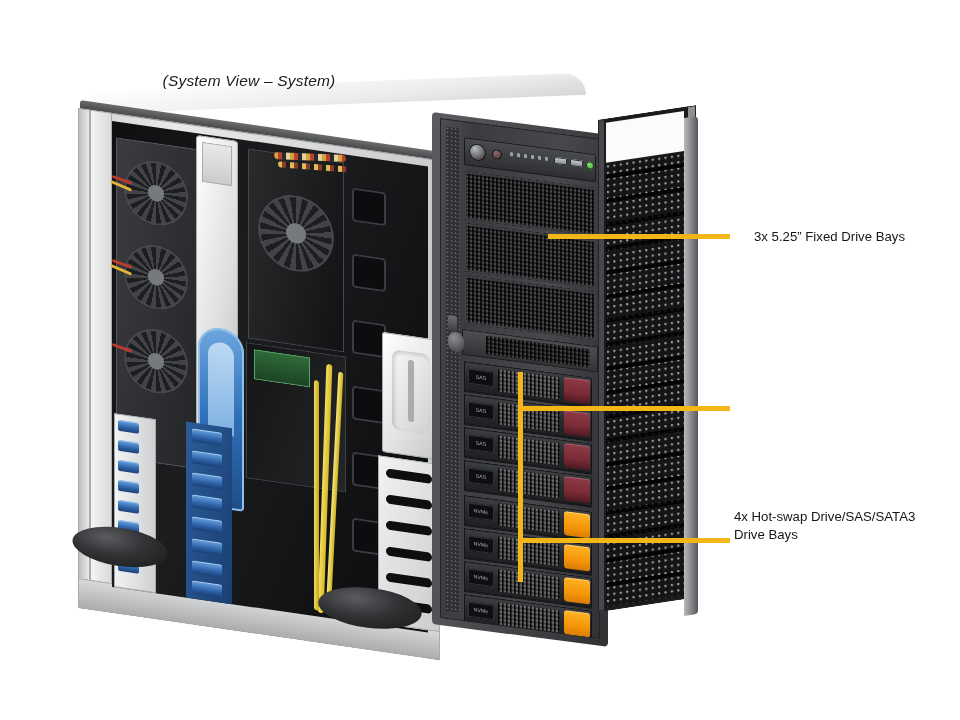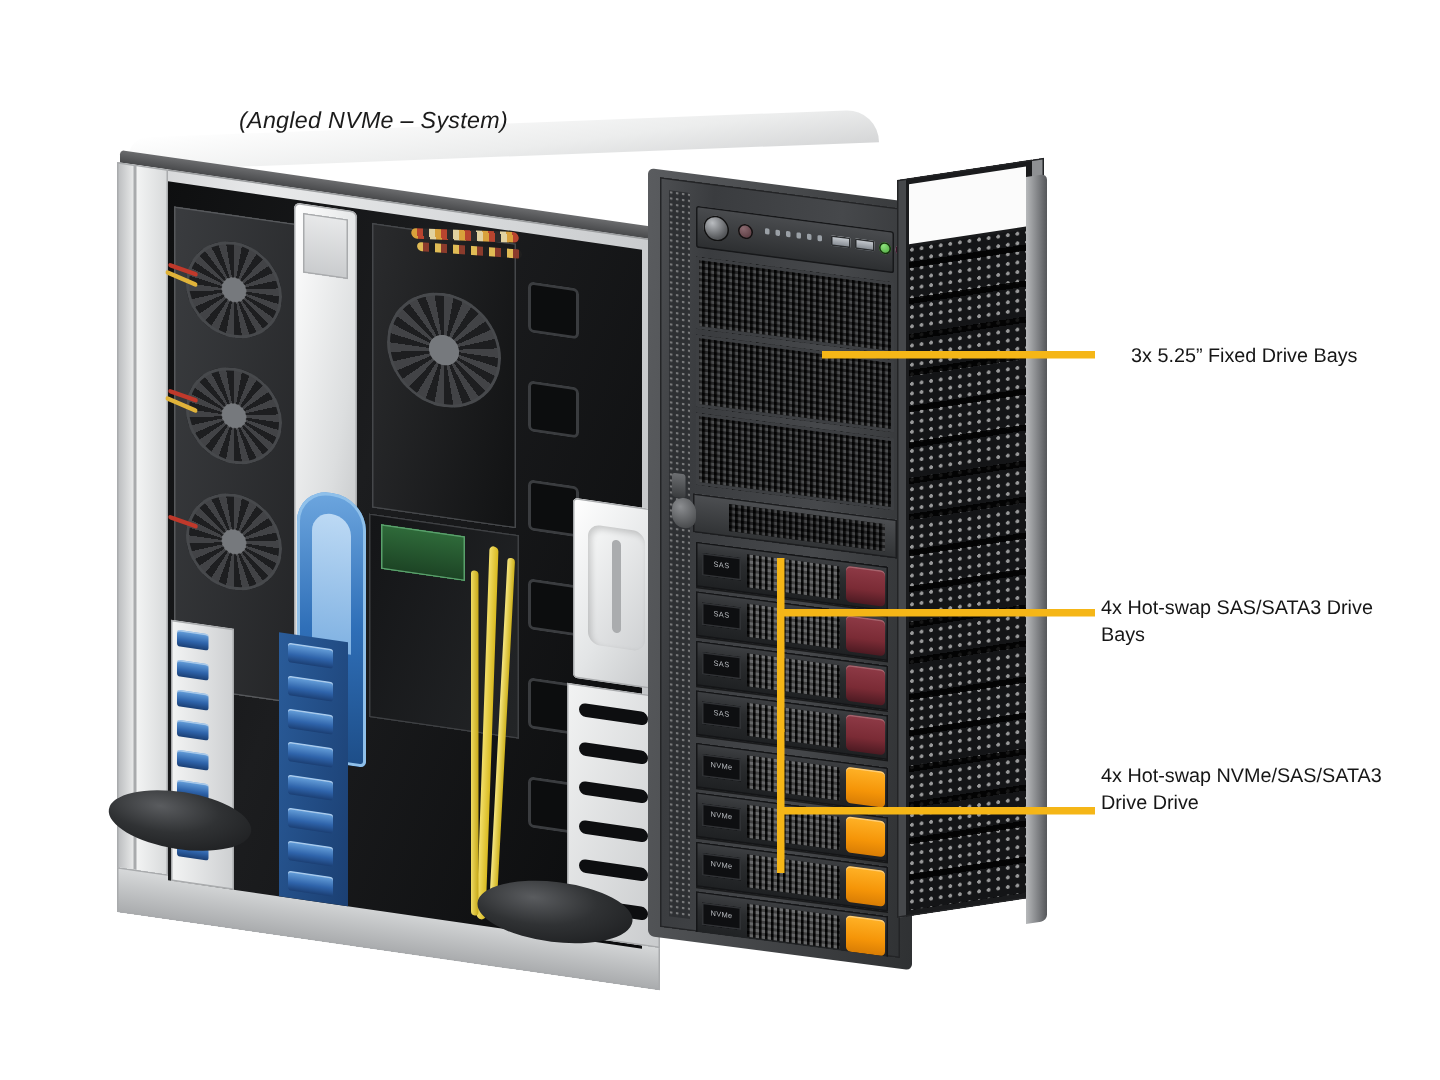--- a/index.html
+++ b/index.html
@@ -380,21 +380,20 @@
   </div>
 
   <div class="lead-h" style="left:548px; top:234px; width:182px;"></div>
 
   <div class="lead-v" style="left:518px; top:372px; height:116px;"></div>
   <div class="lead-h" style="left:518px; top:406px; width:212px;"></div>
 
   <div class="lead-v" style="left:518px; top:486px; height:96px;"></div>
   <div class="lead-h" style="left:518px; top:538px; width:212px;"></div>
 
-  <div id="fig-title">(Angled NVMe – System)</div>
+  <div id="fig-title">(System View – System)</div>
 
   <div class="callout" id="callout-1">3x 5.25” Fixed Drive Bays</div>
 
-  <div class="callout" id="callout-2">4x Hot-swap SAS/SATA3  Drive Bays</div>
-
-  <div class="callout" id="callout-3">4x Hot-swap NVMe/SAS/SATA3 Drive Drive</div>
+
+  <div class="callout" id="callout-3">4x Hot-swap Drive/SAS/SATA3 Drive Bays</div>
 
 </div>
 
 </body></html>

